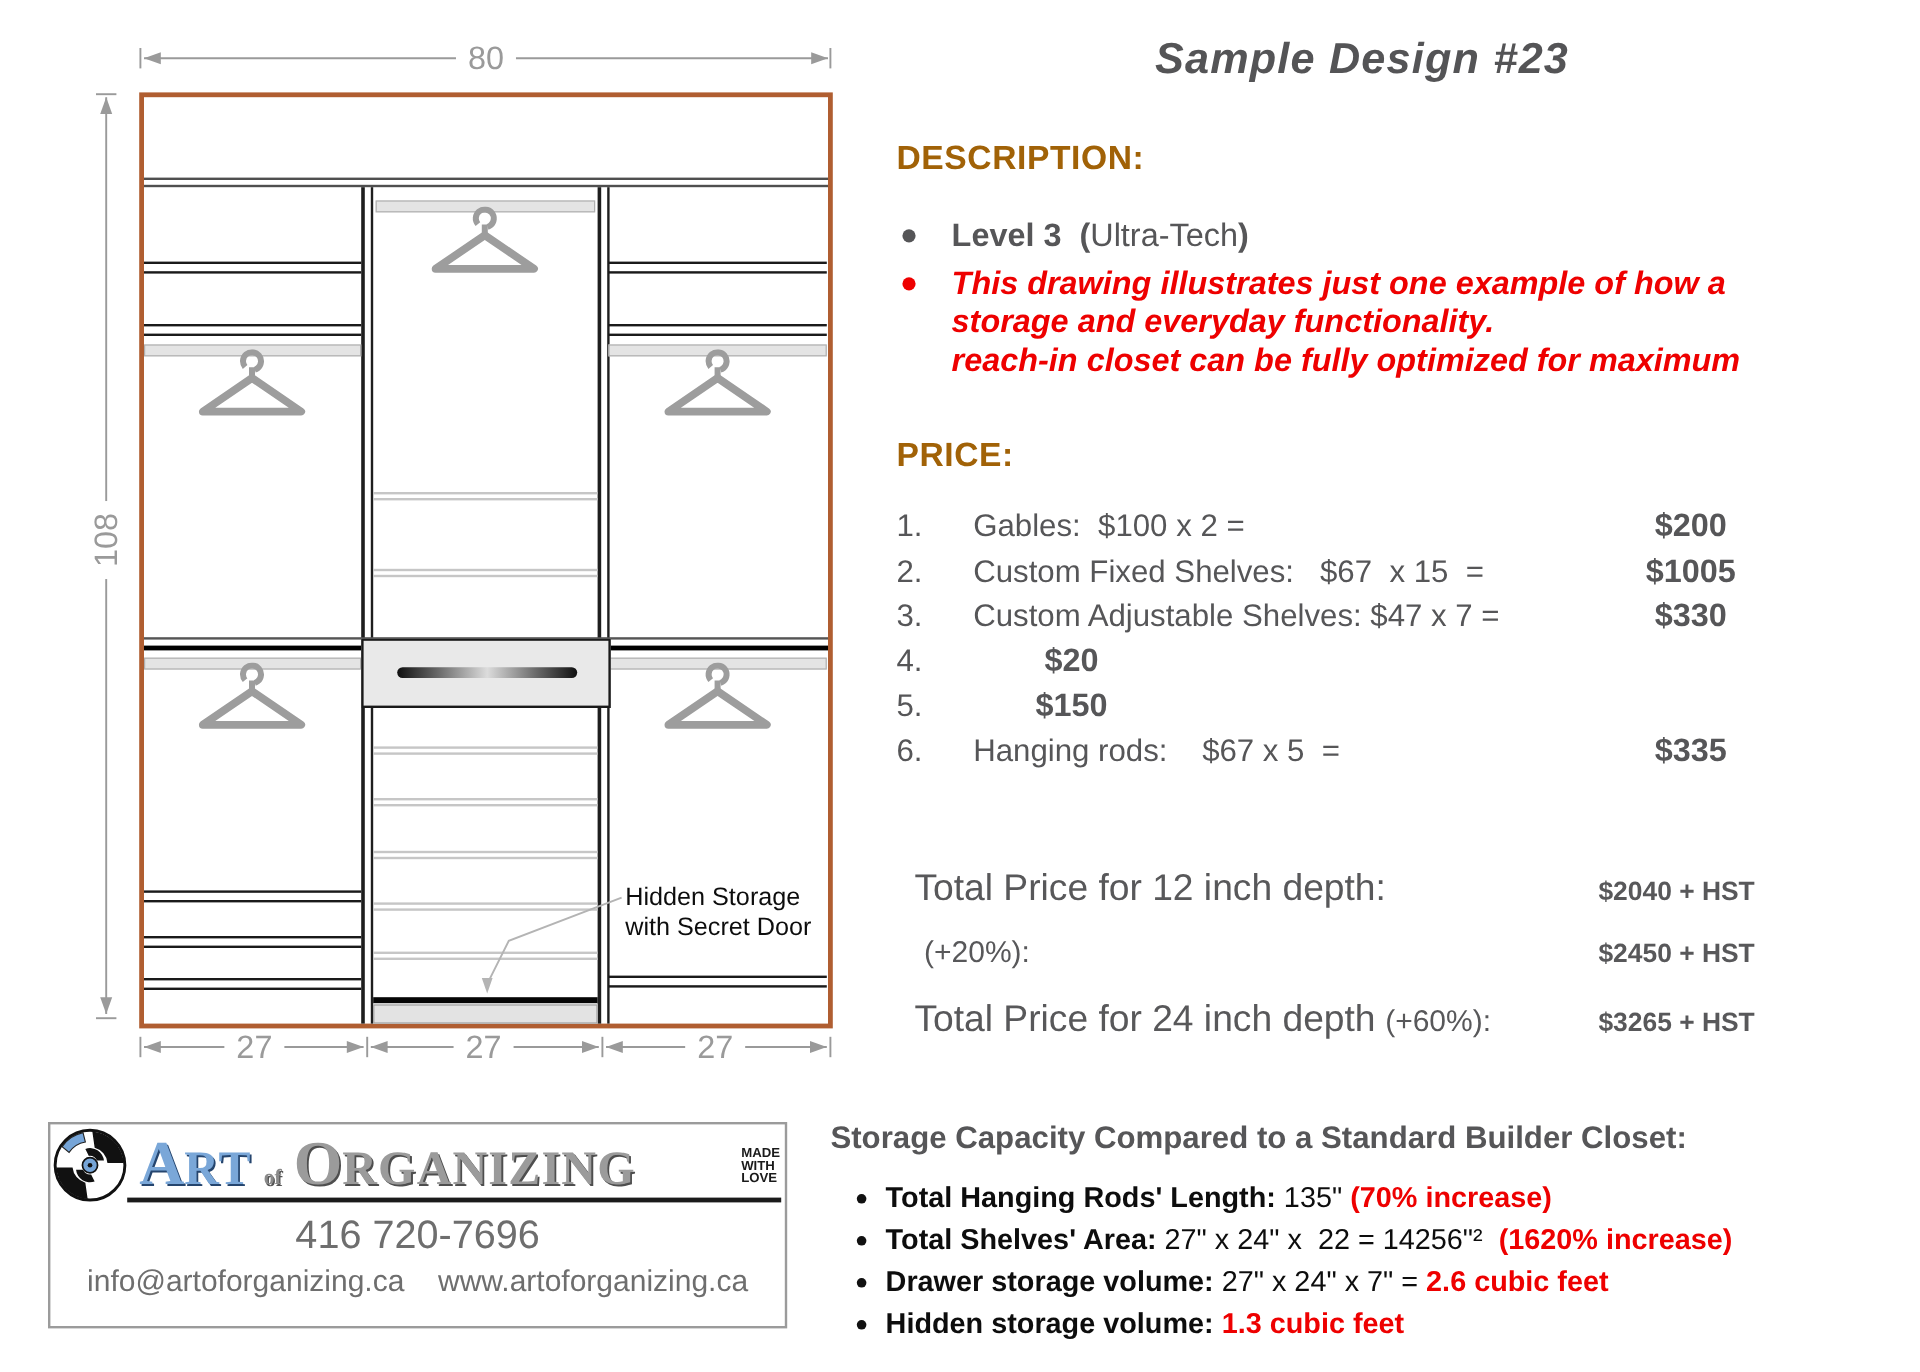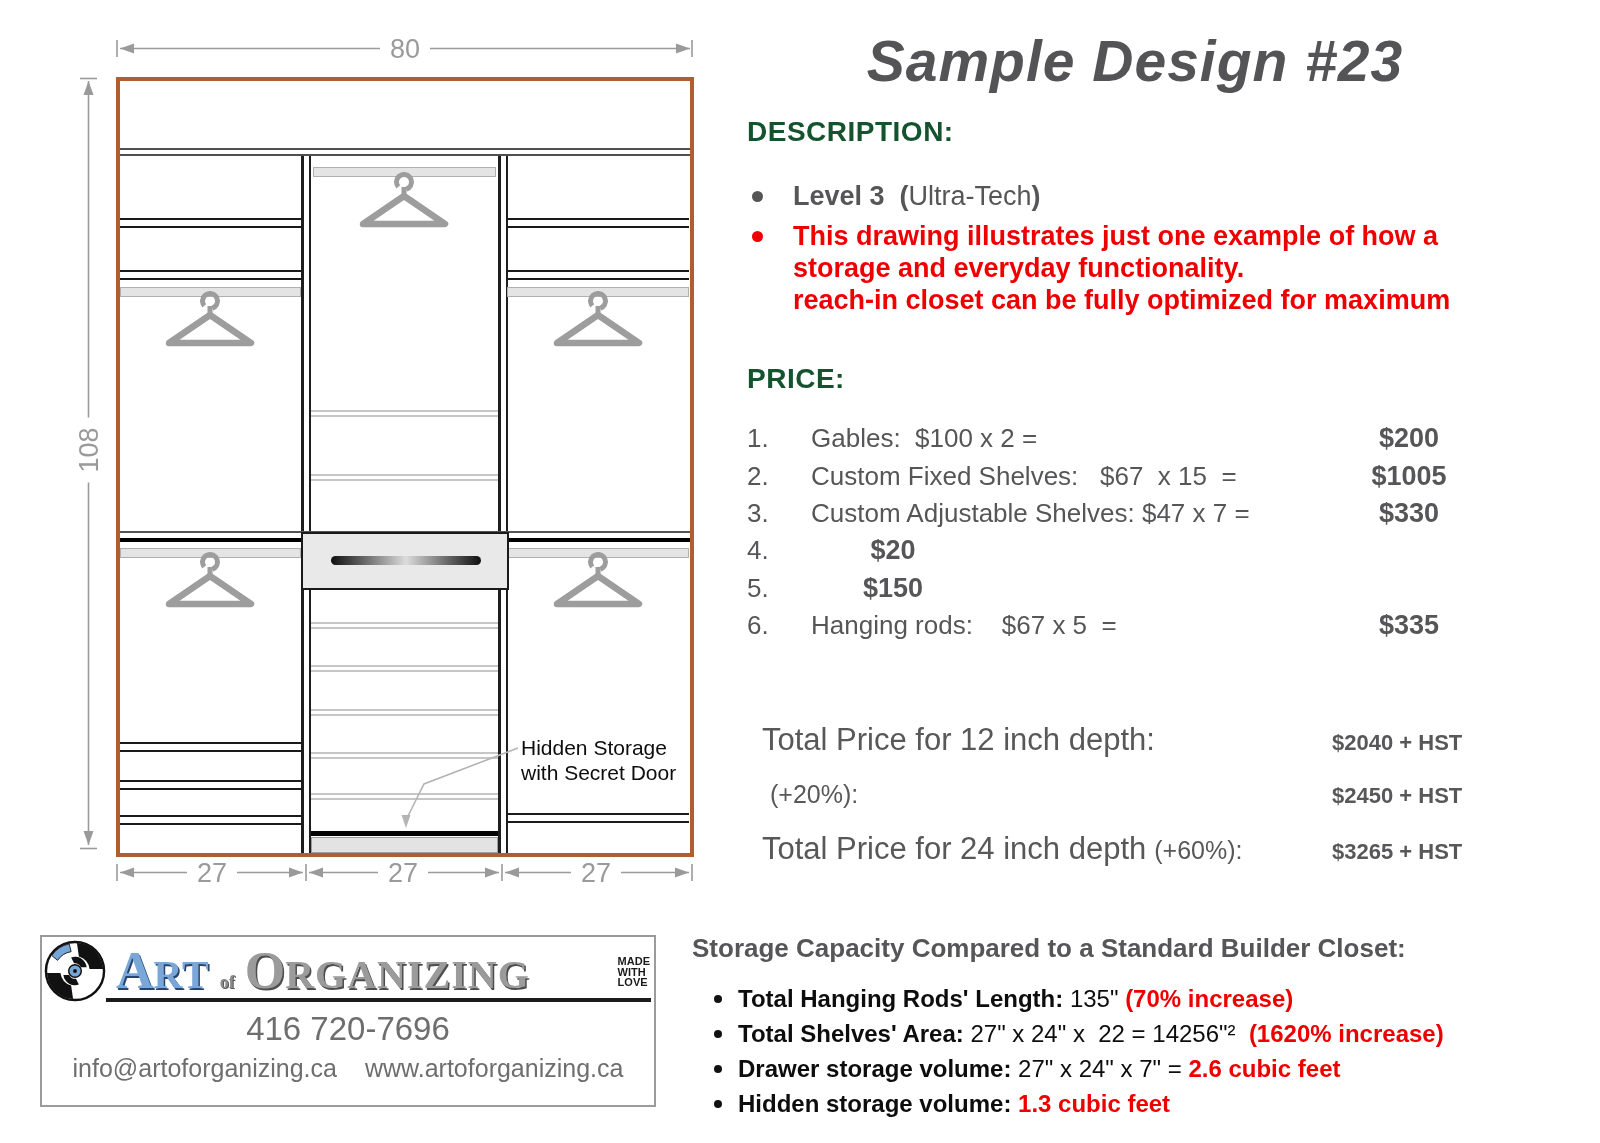--- a/index.html
+++ b/index.html
@@ -23,29 +23,29 @@
   .kick { position:absolute; left:311px; top:837px; width:187px; height:16px; background:#e3e3e3; border:1px solid #9e9e9e; }
   .hanger { position:absolute; width:96px; height:58px; }
   .dims { position:absolute; left:0; top:0; width:730px; height:910px; pointer-events:none; }
   .dim-label { position:absolute; transform:translate(-50%,-50%); background:#fff; padding:0 10px;
                color:#9a9a9a; font-size:27px; white-space:nowrap; z-index:5; }
   .dim-label.vert { transform:translate(-50%,-50%) rotate(-90deg); }
   .annotation { position:absolute; left:521px; top:735px; font-size:21px; line-height:25px; color:#0d0d0d; z-index:5; }
 
   
   .title { position:absolute; left:760px; top:28px; width:750px; text-align:center;
-           font-size:57px; font-weight:bold; font-style:italic; color:#545456; letter-spacing:1px; }
-  .sec-heading { position:absolute; font-size:28px; font-weight:bold; color:#14532d; letter-spacing:0.5px;text-align:right; }
+           font-size:36px; font-weight:bold; font-style:italic; color:#545456; letter-spacing:1px; }
+  .sec-heading { position:absolute; font-size:28px; font-weight:bold; color:#a16207; letter-spacing:0.5px;text-align:right; }
   .desc-bullets { position:absolute; left:752px; top:180px; width:780px; }
   .b-row { display:flex; }
   .dot { width:11px; height:11px; border-radius:50%; background:#555557; flex:0 0 11px; margin:11px 0 0 0; }
   .dot.red { background:#ee0000; }
   .b-text { margin-left:30px; font-size:27px; color:#565658; line-height:33px; }
   .b-bold { font-weight:bold; white-space:pre; }
-  .red-block { margin-left:30px; font-size:27px; font-weight:bold; color:#ee0000; line-height:32px; }
+  .red-block { margin-left:30px; font-size:27px; font-weight:bold; color:#ee0000; line-height:32px;font-style:italic; }
 
   .price-list { position:absolute; left:747px; top:420px; width:744px; }
   .p-row { display:flex; align-items:center; height:37.4px; }
   .p-num { width:64px; font-size:26px; color:#565658; }
   .p-label { flex:1; font-size:26px; color:#565658; white-space:pre; }
   .p-amount { width:164px; text-align:center; font-size:27px; font-weight:bold; color:#565658; }
 
   .totals { position:absolute; left:762px; top:722px; width:752px; }
   .t-row { display:flex; align-items:baseline; margin-bottom:22px; }
   .t-label { font-size:31px; color:#58585a; }

